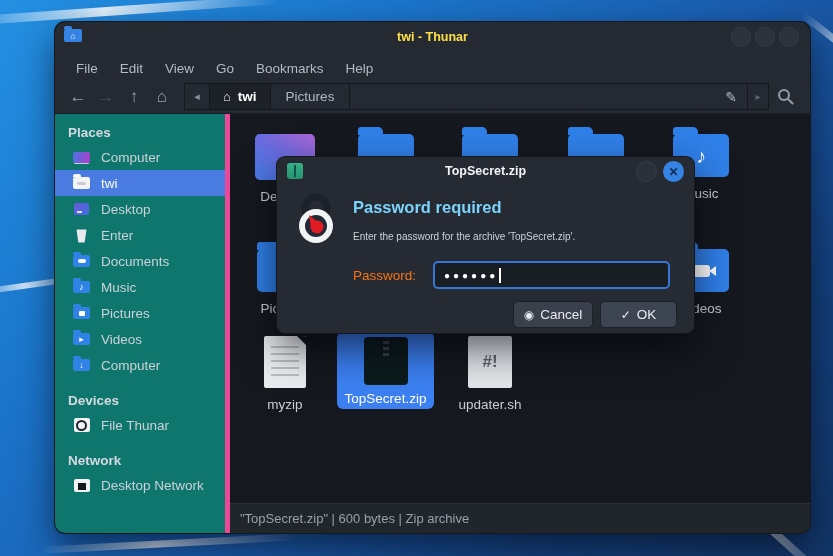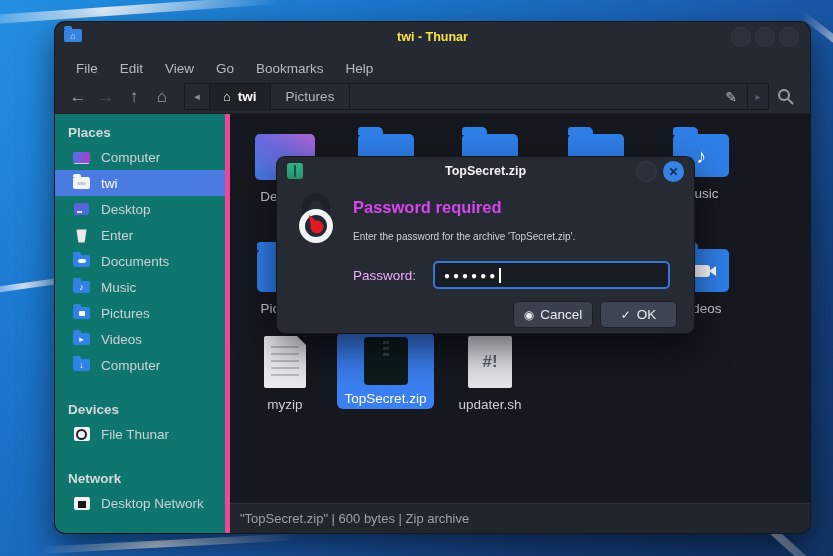--- a/index.html
+++ b/index.html
@@ -47,21 +47,21 @@
   .dd-box { width:21px; height:27px; border:1px solid #15181e; border-left:none; display:flex;
     align-items:center; justify-content:center; color:#5a6273; font-size:10px; background:#252a32; }
   .search-btn { width:32px; height:27px; display:flex; align-items:center; justify-content:center; }
 
   .content { flex:1; display:flex; min-height:0; }
 
   
   .sidebar { width:175px; flex:none; background:#0f766e; border-right:5px solid #ec4899; padding-top:6px; }
   .side-header { height:24px; display:flex; align-items:center; padding-left:13px;
     color:#d5d9df; font-size:13.5px; font-weight:bold; }
-  .side-header.gap { margin-top:19px;text-align:center; }
+  .side-header.gap { margin-top:10px;text-align:center; }
   .side-item { height:26px; display:flex; align-items:center; padding-left:17px; gap:10px;
     color:#ccd1d8; font-size:13.5px; }
   .side-item.selected { background:#4a7be0; color:#fff; }
   .sicon { width:19px; height:16px; flex:none; display:flex; align-items:center; justify-content:center; position:relative; }
 
   .i-computer { width:17px; height:11px; border-radius:2px; background:linear-gradient(100deg,#5a6ce0 20%,#a145cc 85%); box-shadow:0 2px 0 -1px #c9cdd4; }
   .mini-folder { position:relative; width:17px; height:12px; border-radius:2px; background:#3082e6;
     display:flex; align-items:center; justify-content:center; }
   .mini-folder::before { content:""; position:absolute; top:-3px; left:0; width:8px; height:3px; background:inherit; border-radius:2px 2px 0 0; }
   .mini-folder.white { background:#f2f4f6; }
@@ -116,24 +116,24 @@
     background:#262b33; border-radius:8px; box-shadow:0 0 0 1px #14171d, 0 16px 38px rgba(0,0,10,.6); }
   .dlg-titlebar { height:28px; position:relative; display:flex; align-items:center; justify-content:center; }
   .dlg-icon { position:absolute; left:10px; top:6px; width:16px; height:16px; border-radius:3px;
     background:linear-gradient(180deg,#36b089,#27926d); }
   .dlg-icon::after { content:""; position:absolute; left:50%; top:2px; bottom:2px; width:2px; margin-left:-1px; background:#14524a; }
   .dlg-title { color:#f2f4f7; font-size:12.5px; font-weight:bold; }
   .dlg-circle { position:absolute; top:4px; width:21px; height:21px; border-radius:50%; }
   .dlg-circle.plain { right:37px; background:#2b303a; border:1px solid #373d48; }
   .dlg-circle.close { right:10px; background:#3584e4; display:flex; align-items:center; justify-content:center;
     color:#142a4e; font-size:12px; font-weight:bold; }
-  .dlg-heading { position:absolute; left:76px; top:41px; color:#d946ef; font-size:16.5px; font-weight:bold; }
+  .dlg-heading { position:absolute; left:76px; top:41px; color:#7dd3fc; font-size:16.5px; font-weight:bold; }
   .dlg-message { position:absolute; left:76px; top:74px; color:#ccd1d9; font-size:10px; }
   .dlg-lock { position:absolute; left:15px; top:36px; }
-  .dlg-pass-label { position:absolute; left:76px; top:111px; color:#f0abfc; font-size:13.5px; }
+  .dlg-pass-label { position:absolute; left:76px; top:111px; color:#f97316; font-size:13.5px; }
   .dlg-input { position:absolute; left:156px; top:104px; width:237px; height:28px;
     background:#191d24; border:2px solid #3576d8; border-radius:5px; display:flex; align-items:center; padding-left:9px; }
   .dots { color:#fff; font-size:10px; letter-spacing:3px; }
   .caret { width:1.5px; height:15px; background:#fff; margin-left:1px; }
   .dlg-btn { position:absolute; top:144px; height:27px; background:#3a404c; border:1px solid #1d2127;
     border-radius:5px; display:flex; align-items:center; justify-content:center; gap:6px;
     color:#e8ebef; font-size:13.5px; }
   .dlg-btn .bicon { font-size:12px; }
   .btn-cancel { left:236px; width:80px; }
   .btn-ok { left:323px; width:77px; background:#3e4552; }

